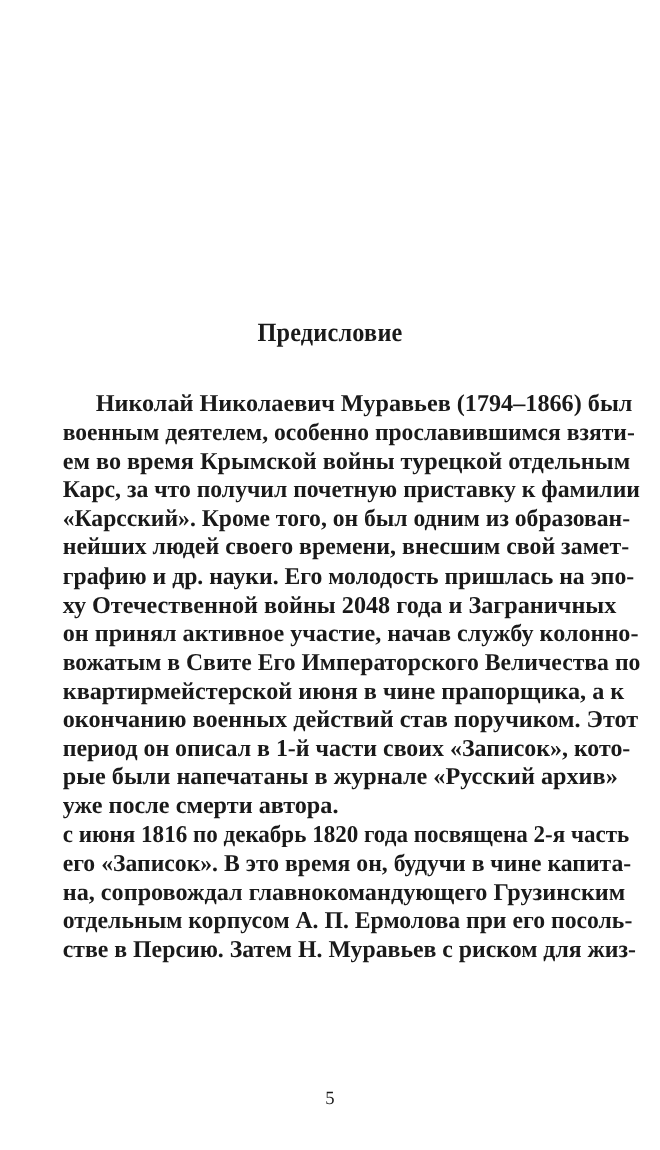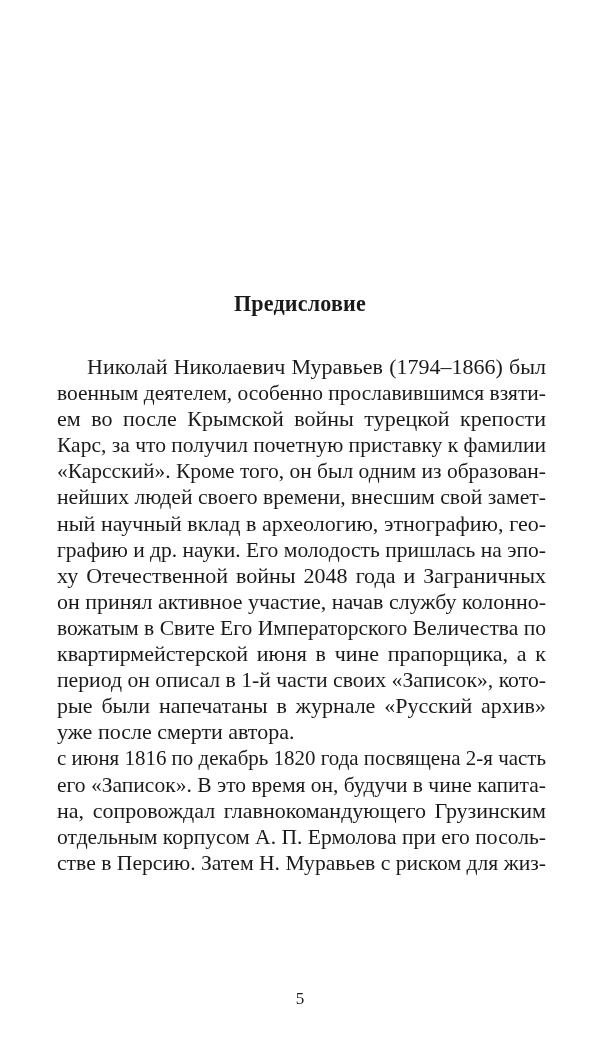--- a/index.html
+++ b/index.html
@@ -29,20 +29,21 @@
       font-size: 24px;
       letter-spacing: 0.2px;
       margin: 0;
       transform: scaleX(0.92);
     }
     .body-text {
       position: absolute;
       left: 57px;
       top: 338px;
       width: 489px;
+      font-weight: bold;
     }
     .line {
       display: block;
       height: 26.1px;
       line-height: 26.1px;
       font-size: 22px;
       white-space: nowrap;
       text-align: justify;
       text-align-last: justify;
       transform-origin: left center;
@@ -64,30 +65,30 @@
 </head>
 <body>
 
 <div class="page">
   <h1 class="heading">Предисловие</h1>
 
   <div class="body-text">
     <div>
       <span class="line indent">Николай Николаевич Муравьев (1794–1866) был</span>
       <span class="line" style="transform: scaleX(0.9751); width: 501.484px;">военным деятелем, особенно прославившимся взяти-</span>
-      <span class="line">ем во после Крымской войны турецкой крепости</span>
+      <span class="line">ем во время Крымской войны турецкой отдельным</span>
       <span class="line" style="transform: scaleX(0.9789); width: 499.547px;">Карс, за что получил почетную приставку к фамилии</span>
       <span class="line" style="transform: scaleX(0.9763); width: 500.859px;">«Карсский». Кроме того, он был одним из образован-</span>
       <span class="line" style="transform: scaleX(0.9855); width: 496.188px;">нейших людей своего времени, внесшим свой замет-</span>
-      <span class="line">ный научный вклад в археологию, этнографию, гео-</span>
       <span class="line" style="transform: scaleX(0.9794); width: 499.266px;">графию и др. науки. Его молодость пришлась на эпо-</span>
       <span class="line">ху Отечественной войны 2048 года и Заграничных</span>
       <span class="line" style="transform: scaleX(0.9981); width: 489.922px;">он принял активное участие, начав службу колонно-</span>
       <span class="line" style="transform: scaleX(0.9796); width: 499.188px;">вожатым в Свите Его Императорского Величества по</span>
       <span class="line">квартирмейстерской июня в чине прапорщика, а к</span>
+      <span class="line" style="transform: scaleX(0.9996); width: 489.172px;">окончанию военных действий став поручиком. Этот</span>
       <span class="line" style="transform: scaleX(0.9872); width: 495.344px;">период он описал в 1-й части своих «Записок», кото-</span>
       <span class="line">рые были напечатаны в журнале «Русский архив»</span>
       <span class="line last">уже после смерти автора.</span>
     </div>
     <div>
       <span class="line" style="transform: scaleX(0.9523); width: 513.484px;">с июня 1816 по декабрь 1820 года посвящена 2-я часть</span>
       <span class="line" style="transform: scaleX(0.9785); width: 499.766px;">его «Записок». В это время он, будучи в чине капита-</span>
       <span class="line">на, сопровождал главнокомандующего Грузинским</span>
       <span class="line" style="transform: scaleX(0.9802); width: 498.875px;">отдельным корпусом А. П. Ермолова при его посоль-</span>
       <span class="line" style="transform: scaleX(0.9832); width: 497.344px;">стве в Персию. Затем Н. Муравьев с риском для жиз-</span>

